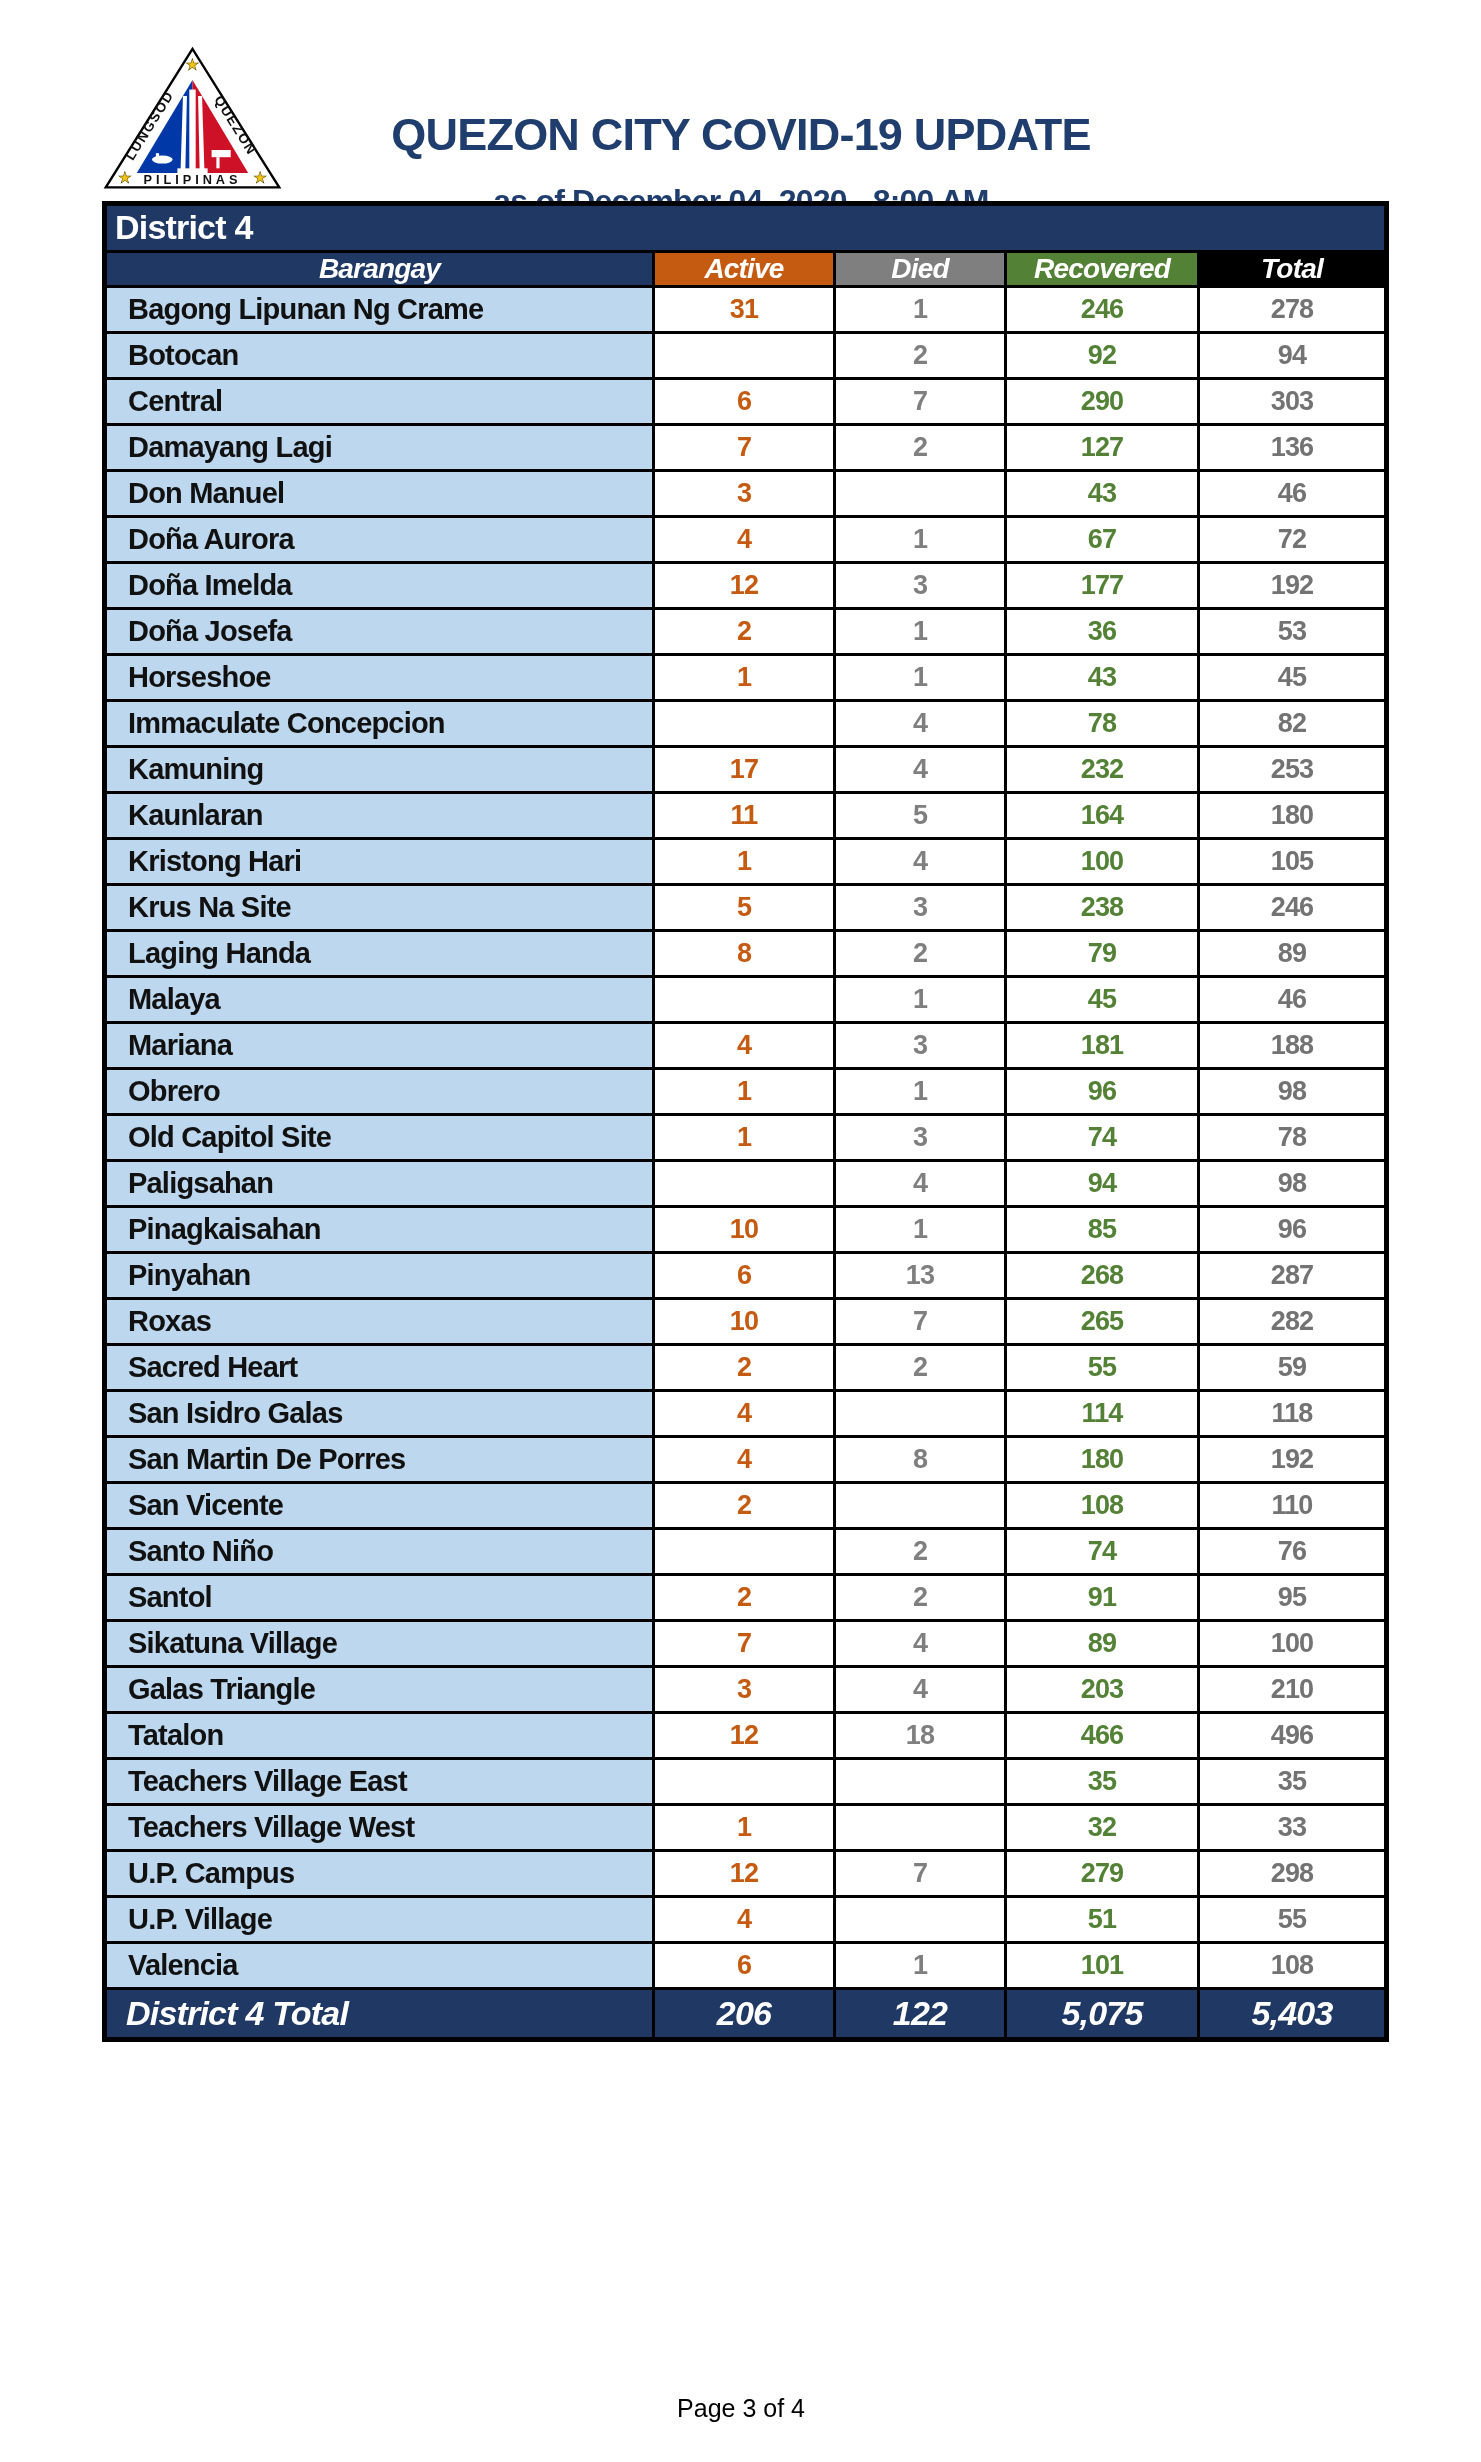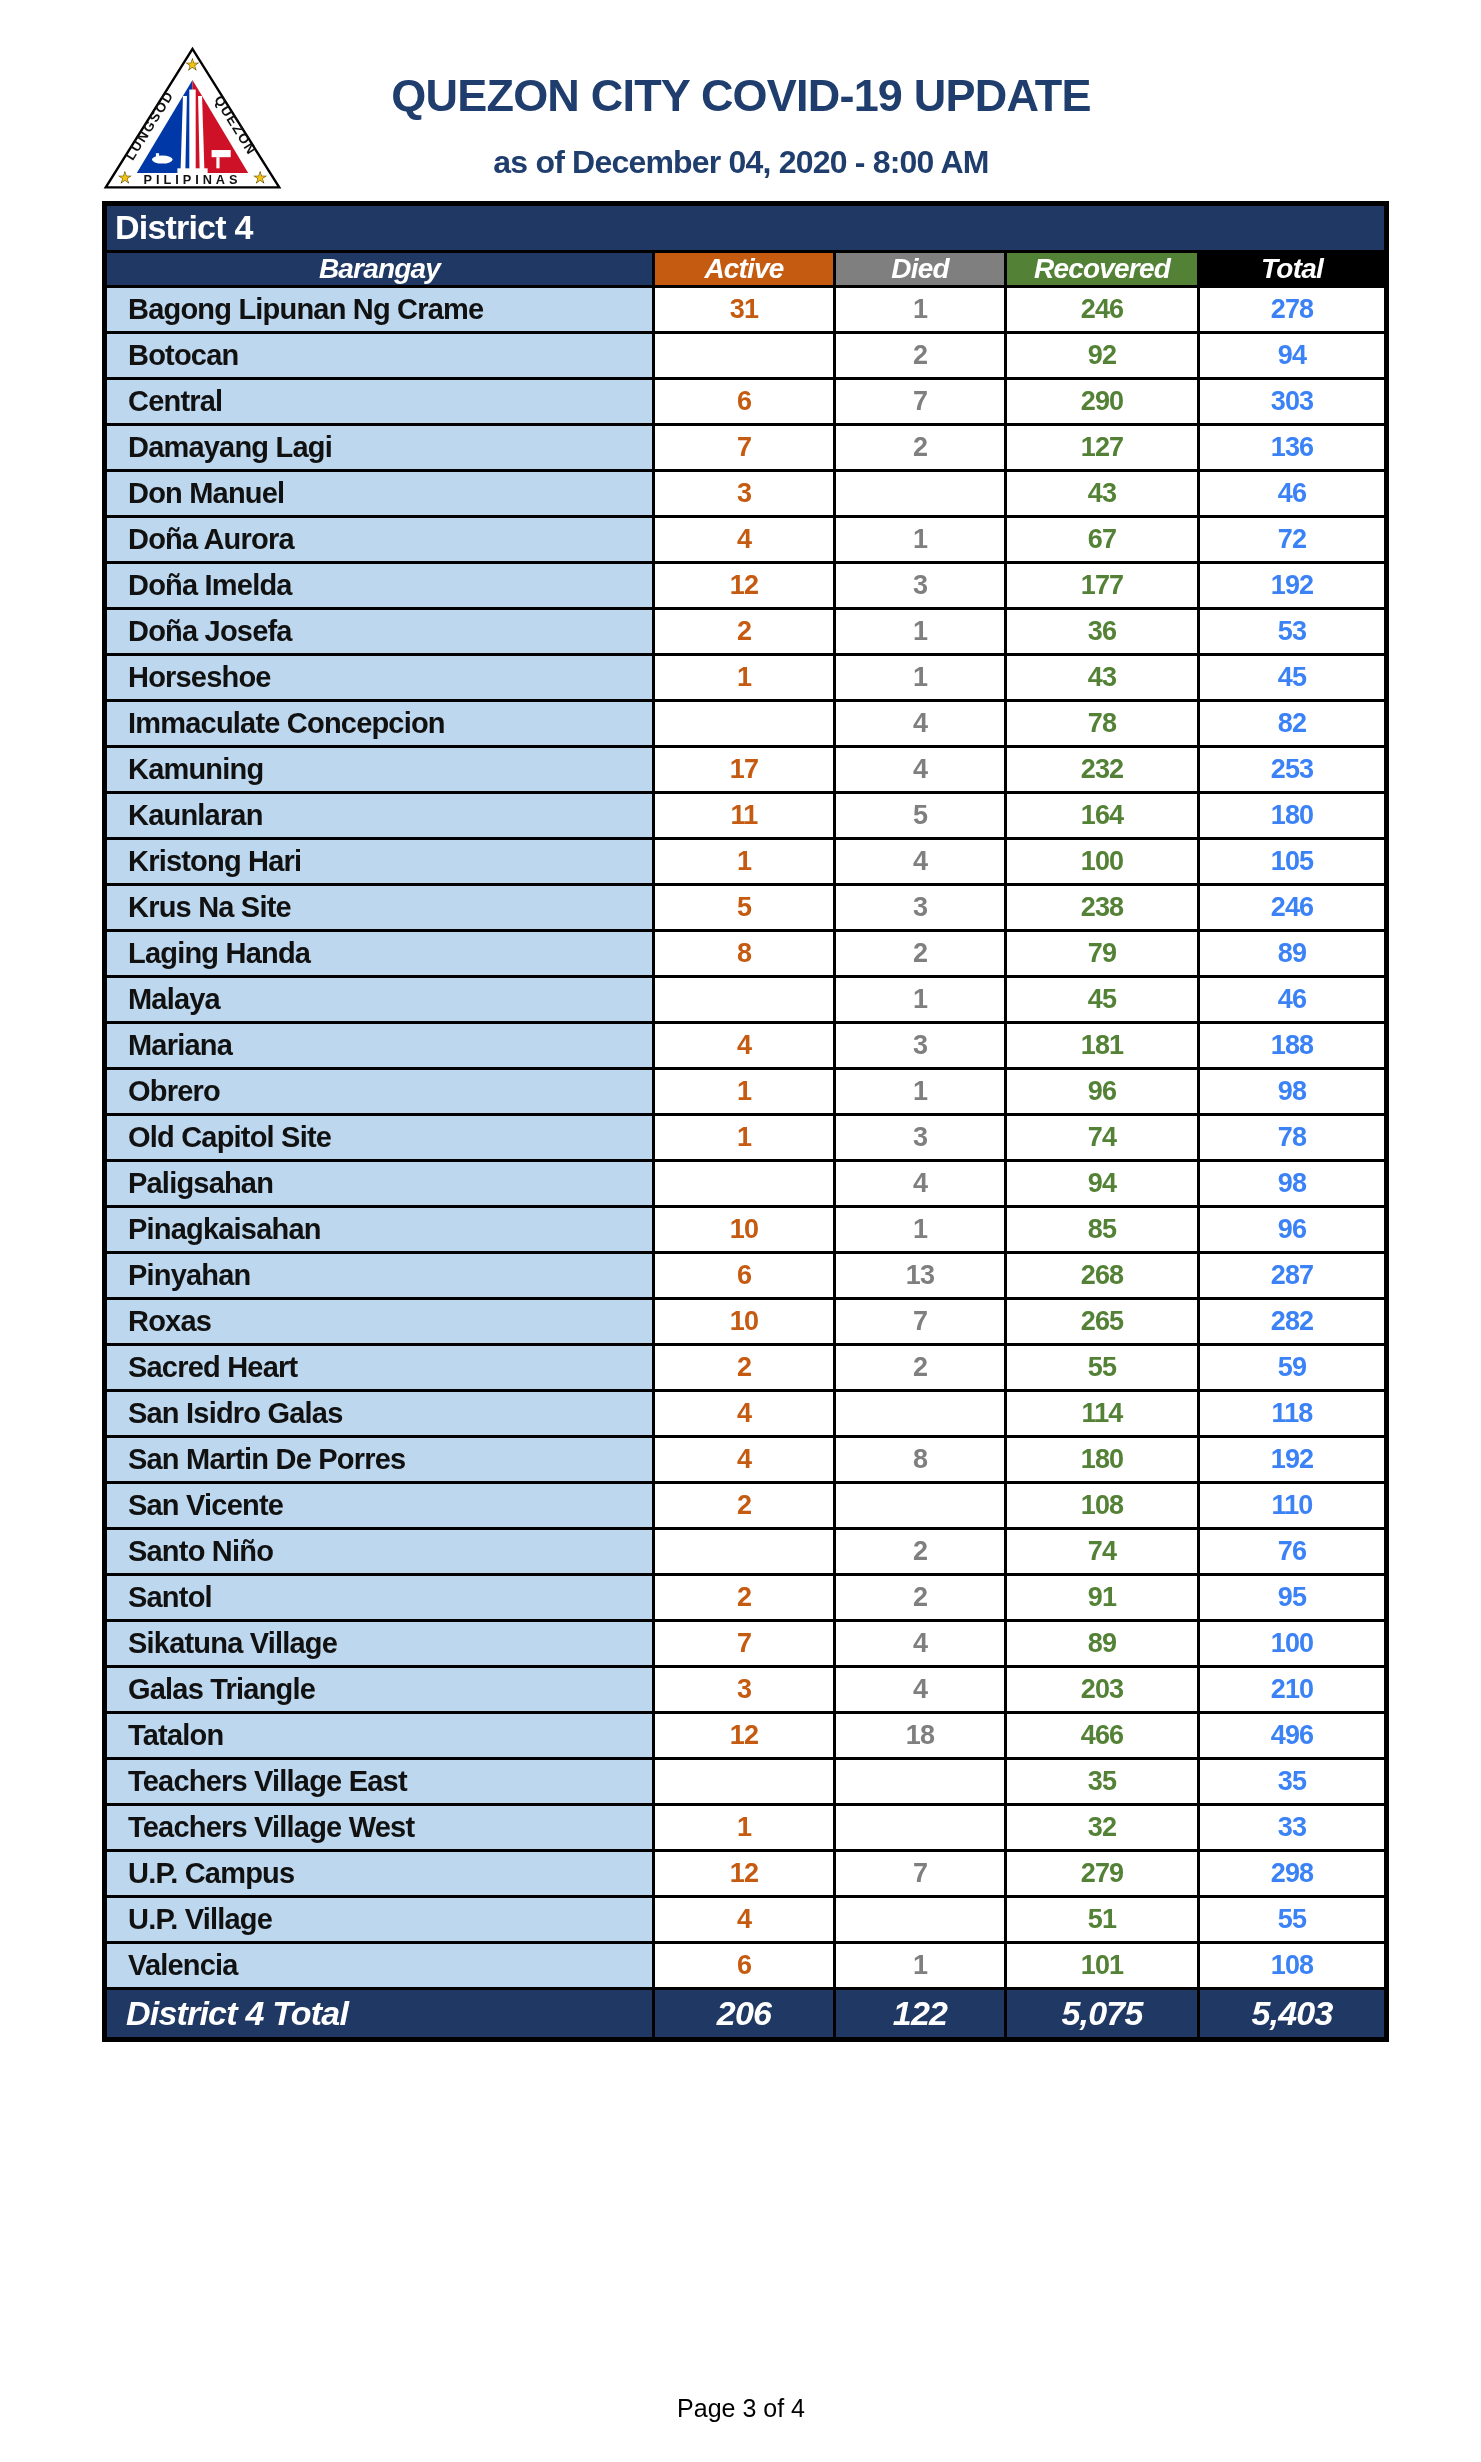--- a/index.html
+++ b/index.html
@@ -8,21 +8,21 @@
   }
   *{box-sizing:border-box;}
   html,body{margin:0;padding:0;}
   body{
     width:1482px;height:2462px;background:#ffffff;position:relative;
     font-family:"Liberation Sans", sans-serif;
   }
   .header{position:relative;width:100%;}
   .logo{position:absolute;left:100px;top:45px;}
   .title{
-    text-align:center;margin:0 auto;padding-top:73px;
+    text-align:center;margin:0 auto;padding-top:112px;
     color:var(--title-navy);font-size:45px;font-weight:bold;letter-spacing:-0.8px;line-height:1.0;
   }
   .subtitle{
     text-align:center;color:var(--title-navy);font-size:32px;font-weight:bold;
     margin-top:26px;letter-spacing:-0.8px;
   }
   .table-wrap{position:absolute;left:102px;top:201px;width:1283px;}
   table{border-collapse:collapse;width:100%;border:5.6px solid #000;table-layout:fixed;}
   col.c-name{width:549px;} col.c-active{width:181px;} col.c-died{width:171px;}
   col.c-recovered{width:193px;} col.c-total{width:188px;}
@@ -40,21 +40,21 @@
   .hdr-died{background:var(--gray);}
   .hdr-recovered{background:var(--green);}
   .hdr-total{background:var(--black);}
   tbody td{height:46px;background:#fff;font-weight:bold;font-size:27px;text-align:center;letter-spacing:-0.8px;}
   tbody td.name{
     background:var(--light-blue);text-align:left;padding-left:21px;color:#111;font-size:29px;
   }
   tbody td.active{color:var(--orange);}
   tbody td.died{color:var(--gray);}
   tbody td.recovered{color:var(--green);}
-  tbody td.total{color:#3b82f6;}
+  tbody td.total{color:#737373;}
   .total-row td{
     background:var(--navy);color:#fff;height:51px;font-weight:bold;font-style:italic;
     font-size:34px;text-align:center;letter-spacing:-0.8px;
   }
   .total-row td.label{text-align:left;padding-left:19px;}
   .page-footer{
     position:absolute;top:2394px;left:0;width:100%;text-align:center;
     font-size:25px;color:#000;
   }
 </style>

